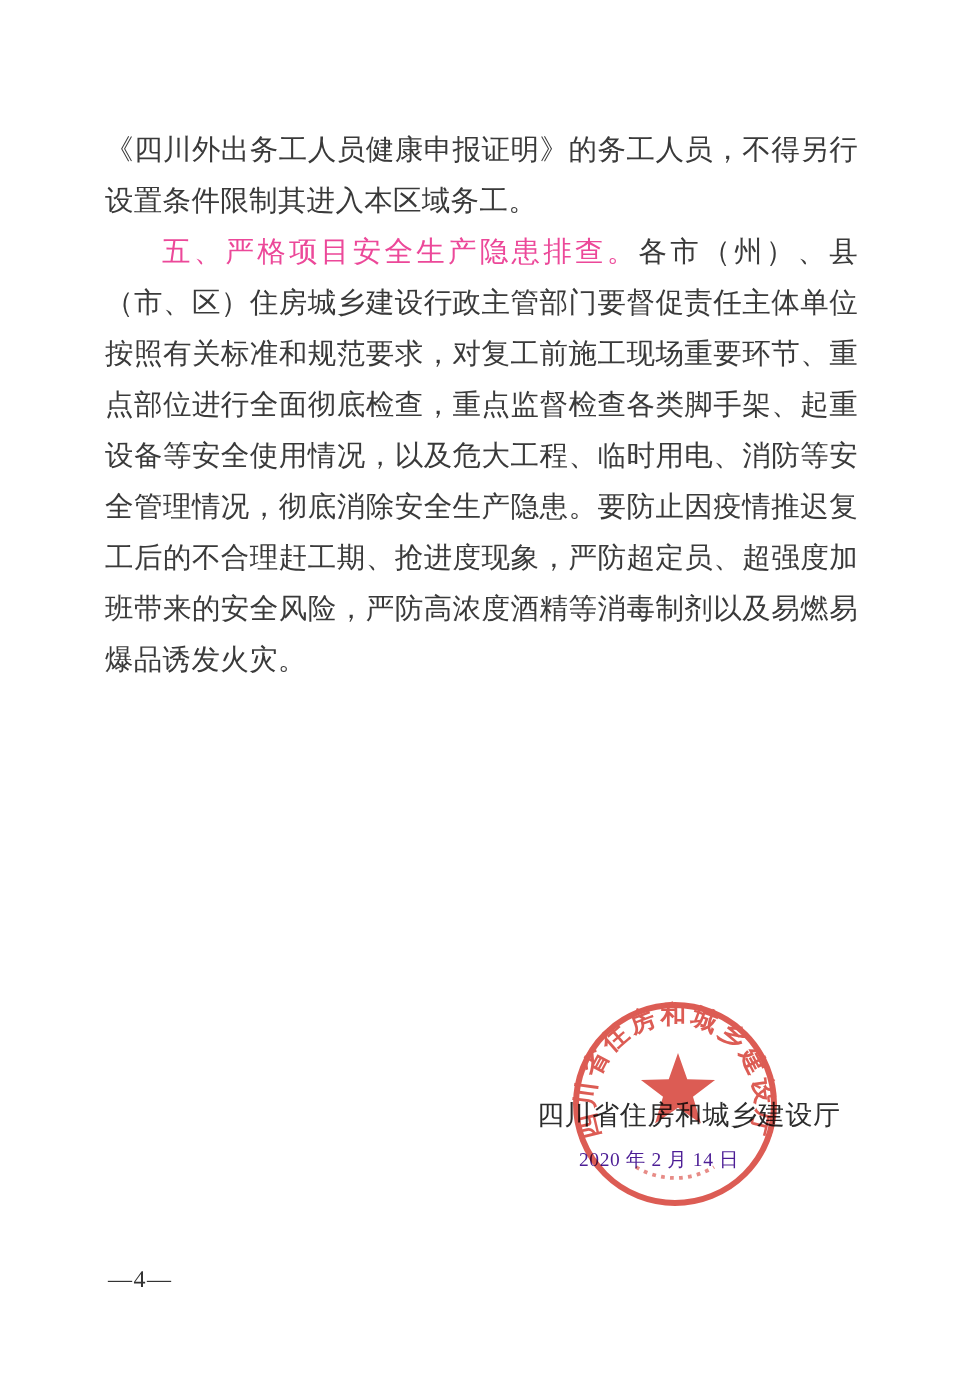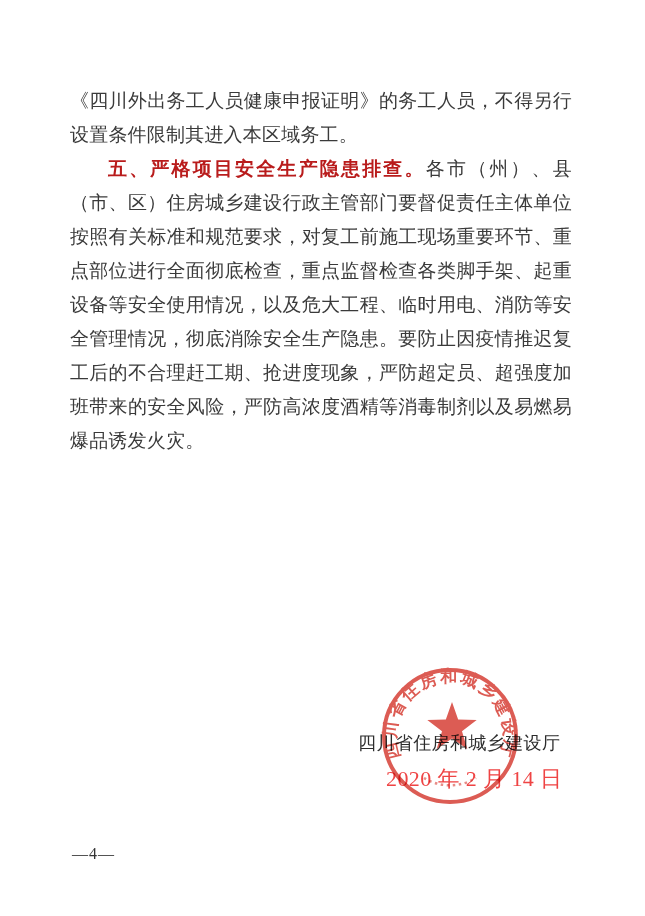--- a/index.html
+++ b/index.html
@@ -30,40 +30,40 @@
     letter-spacing: 0.2px;
   }
   .doc-body p {
     margin: 0;
     padding: 0;
   }
   .doc-body p.indented {
     text-indent: 38px;
   }
   .doc-body b {
-    font-weight: bold;
-    color: #b91c1c;
+    font-weight: normal;
+    color: #ec4899;
   }
   
   .sig-department {
     position: absolute;
     left: 358px;
     top: 731px;
     font-size: 18px;
     letter-spacing: 0.4px;
     color: #2c2c2c;
     white-space: nowrap;
   }
   .sig-date {
     position: absolute;
     left: 386px;
     top: 764px;
-    font-size: 22px;
+    font-size: 13px;
     letter-spacing: 0.4px;
-    color: #ef4444;
+    color: #4c1d95;
     white-space: nowrap;
   }
   
   .seal {
     position: absolute;
     left: 375px;
     top: 661px;
     width: 150px;
     height: 150px;
     mix-blend-mode: multiply;

